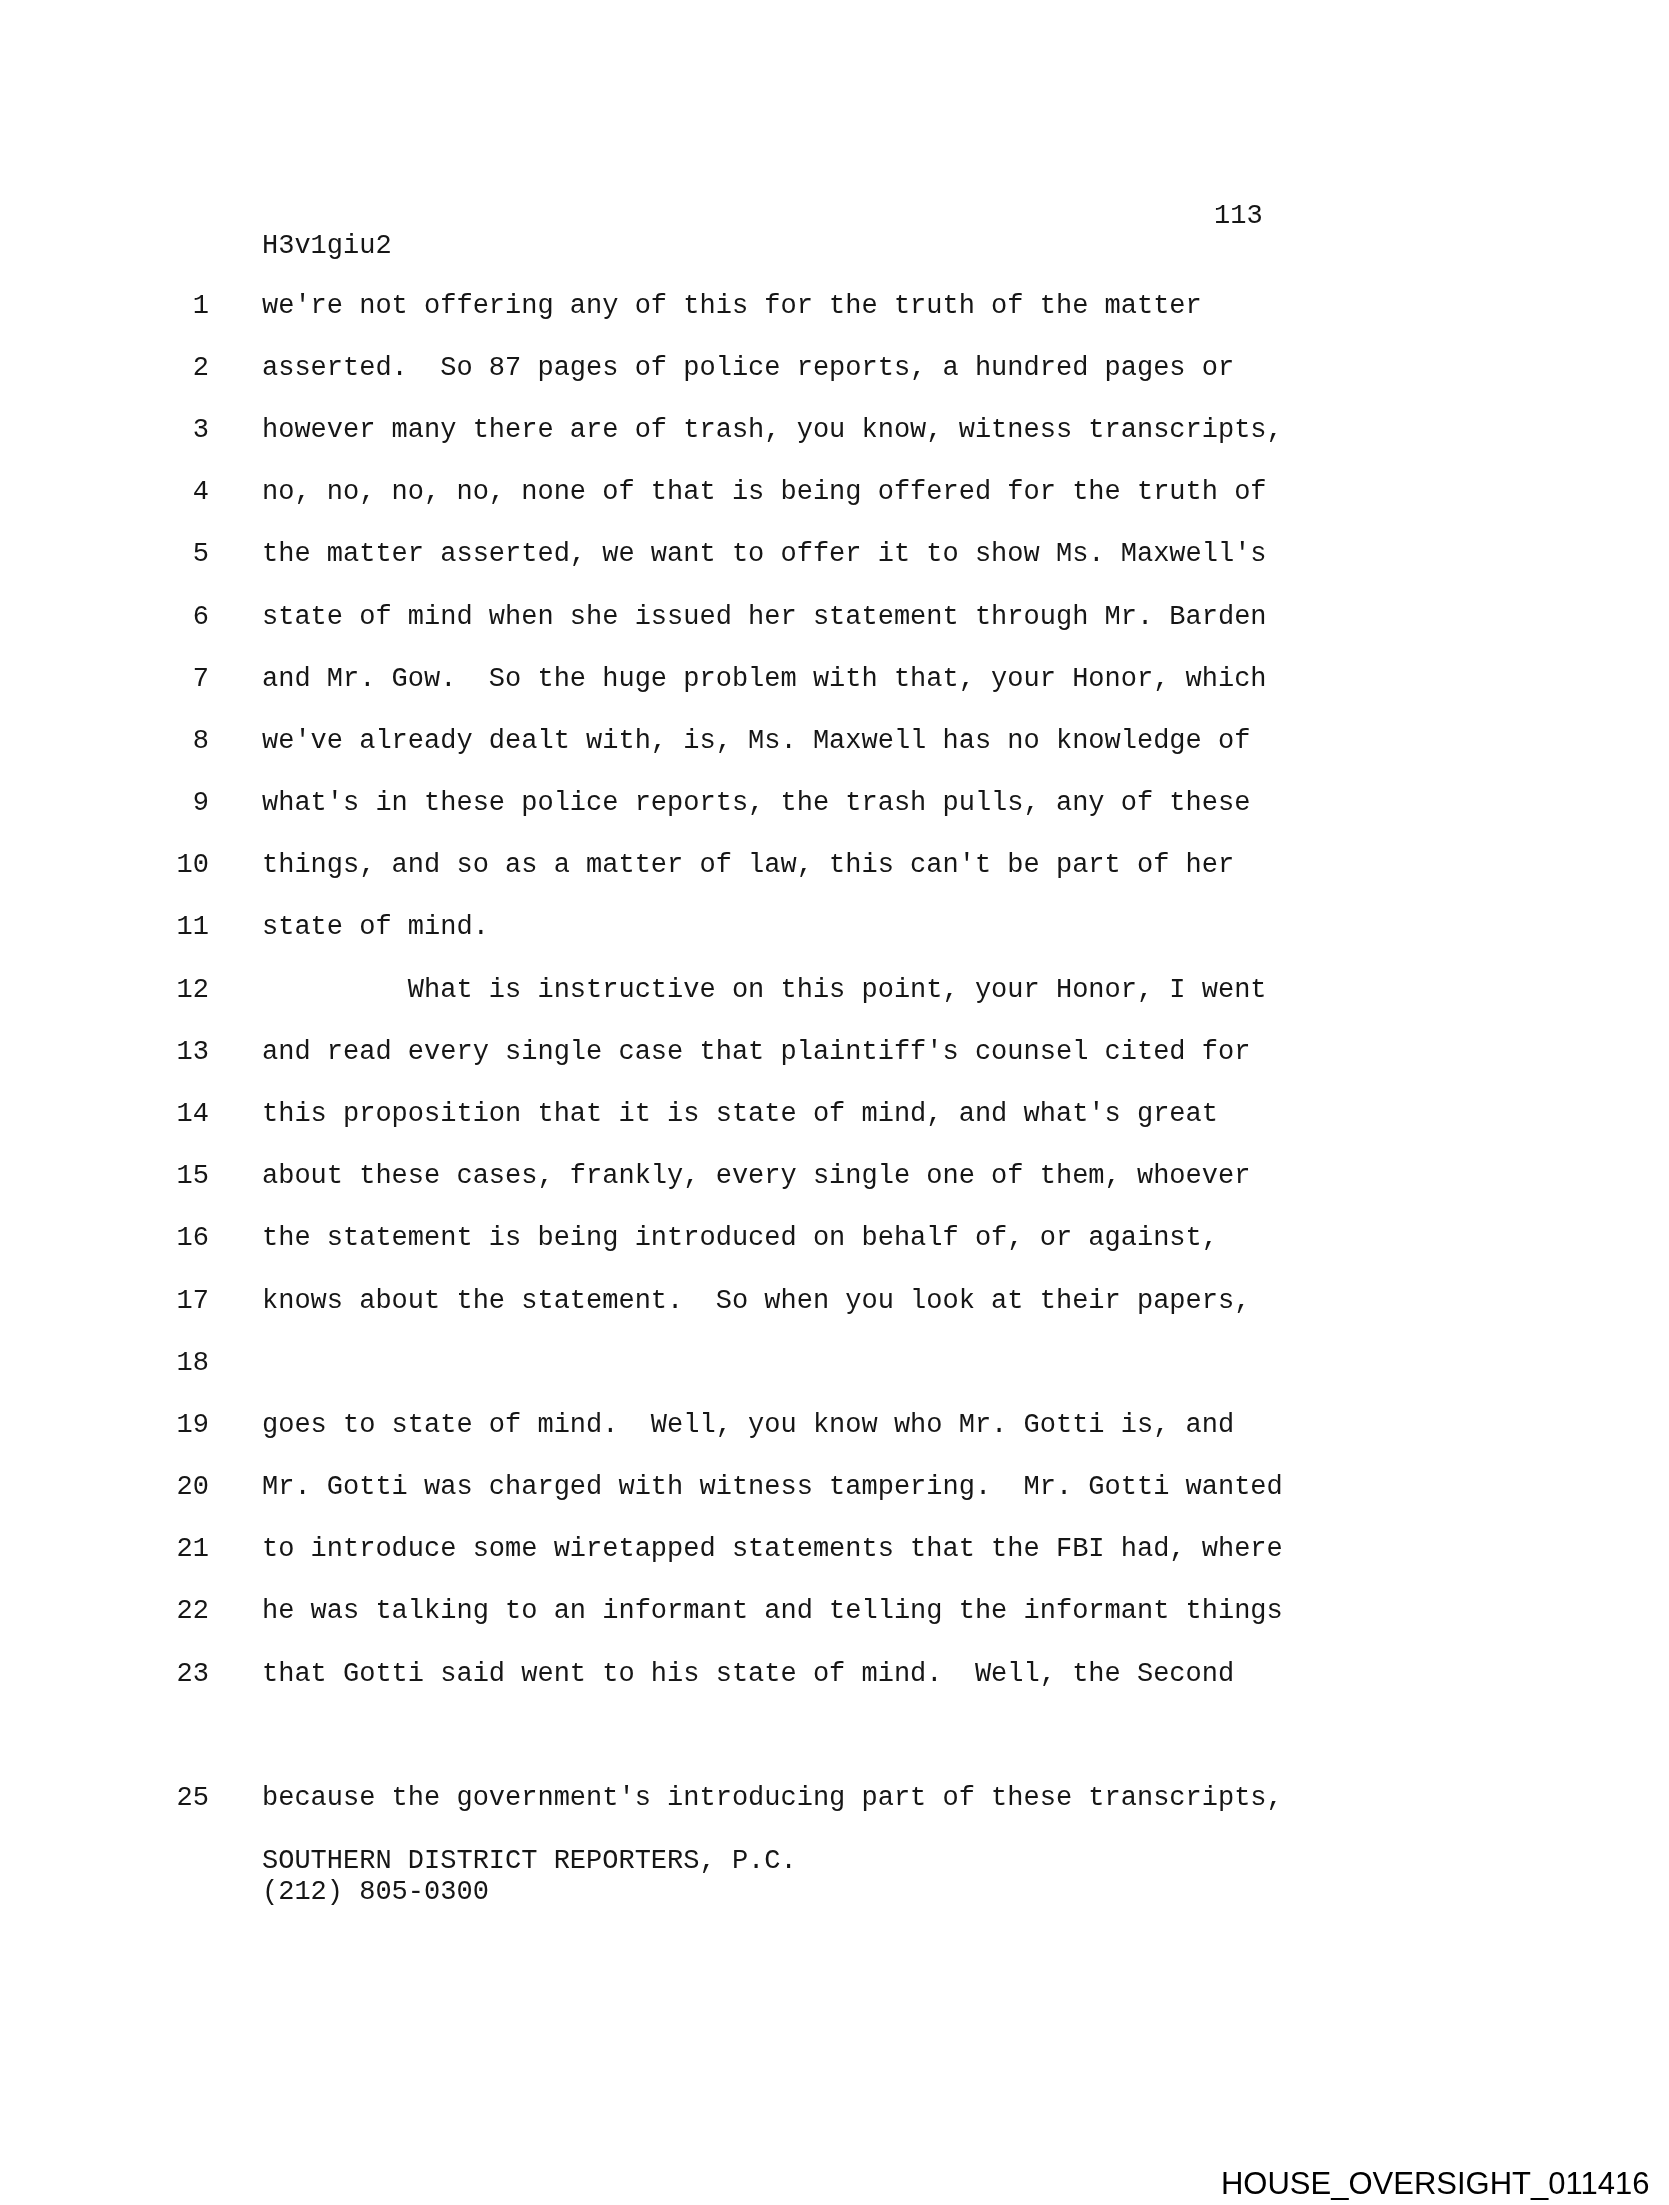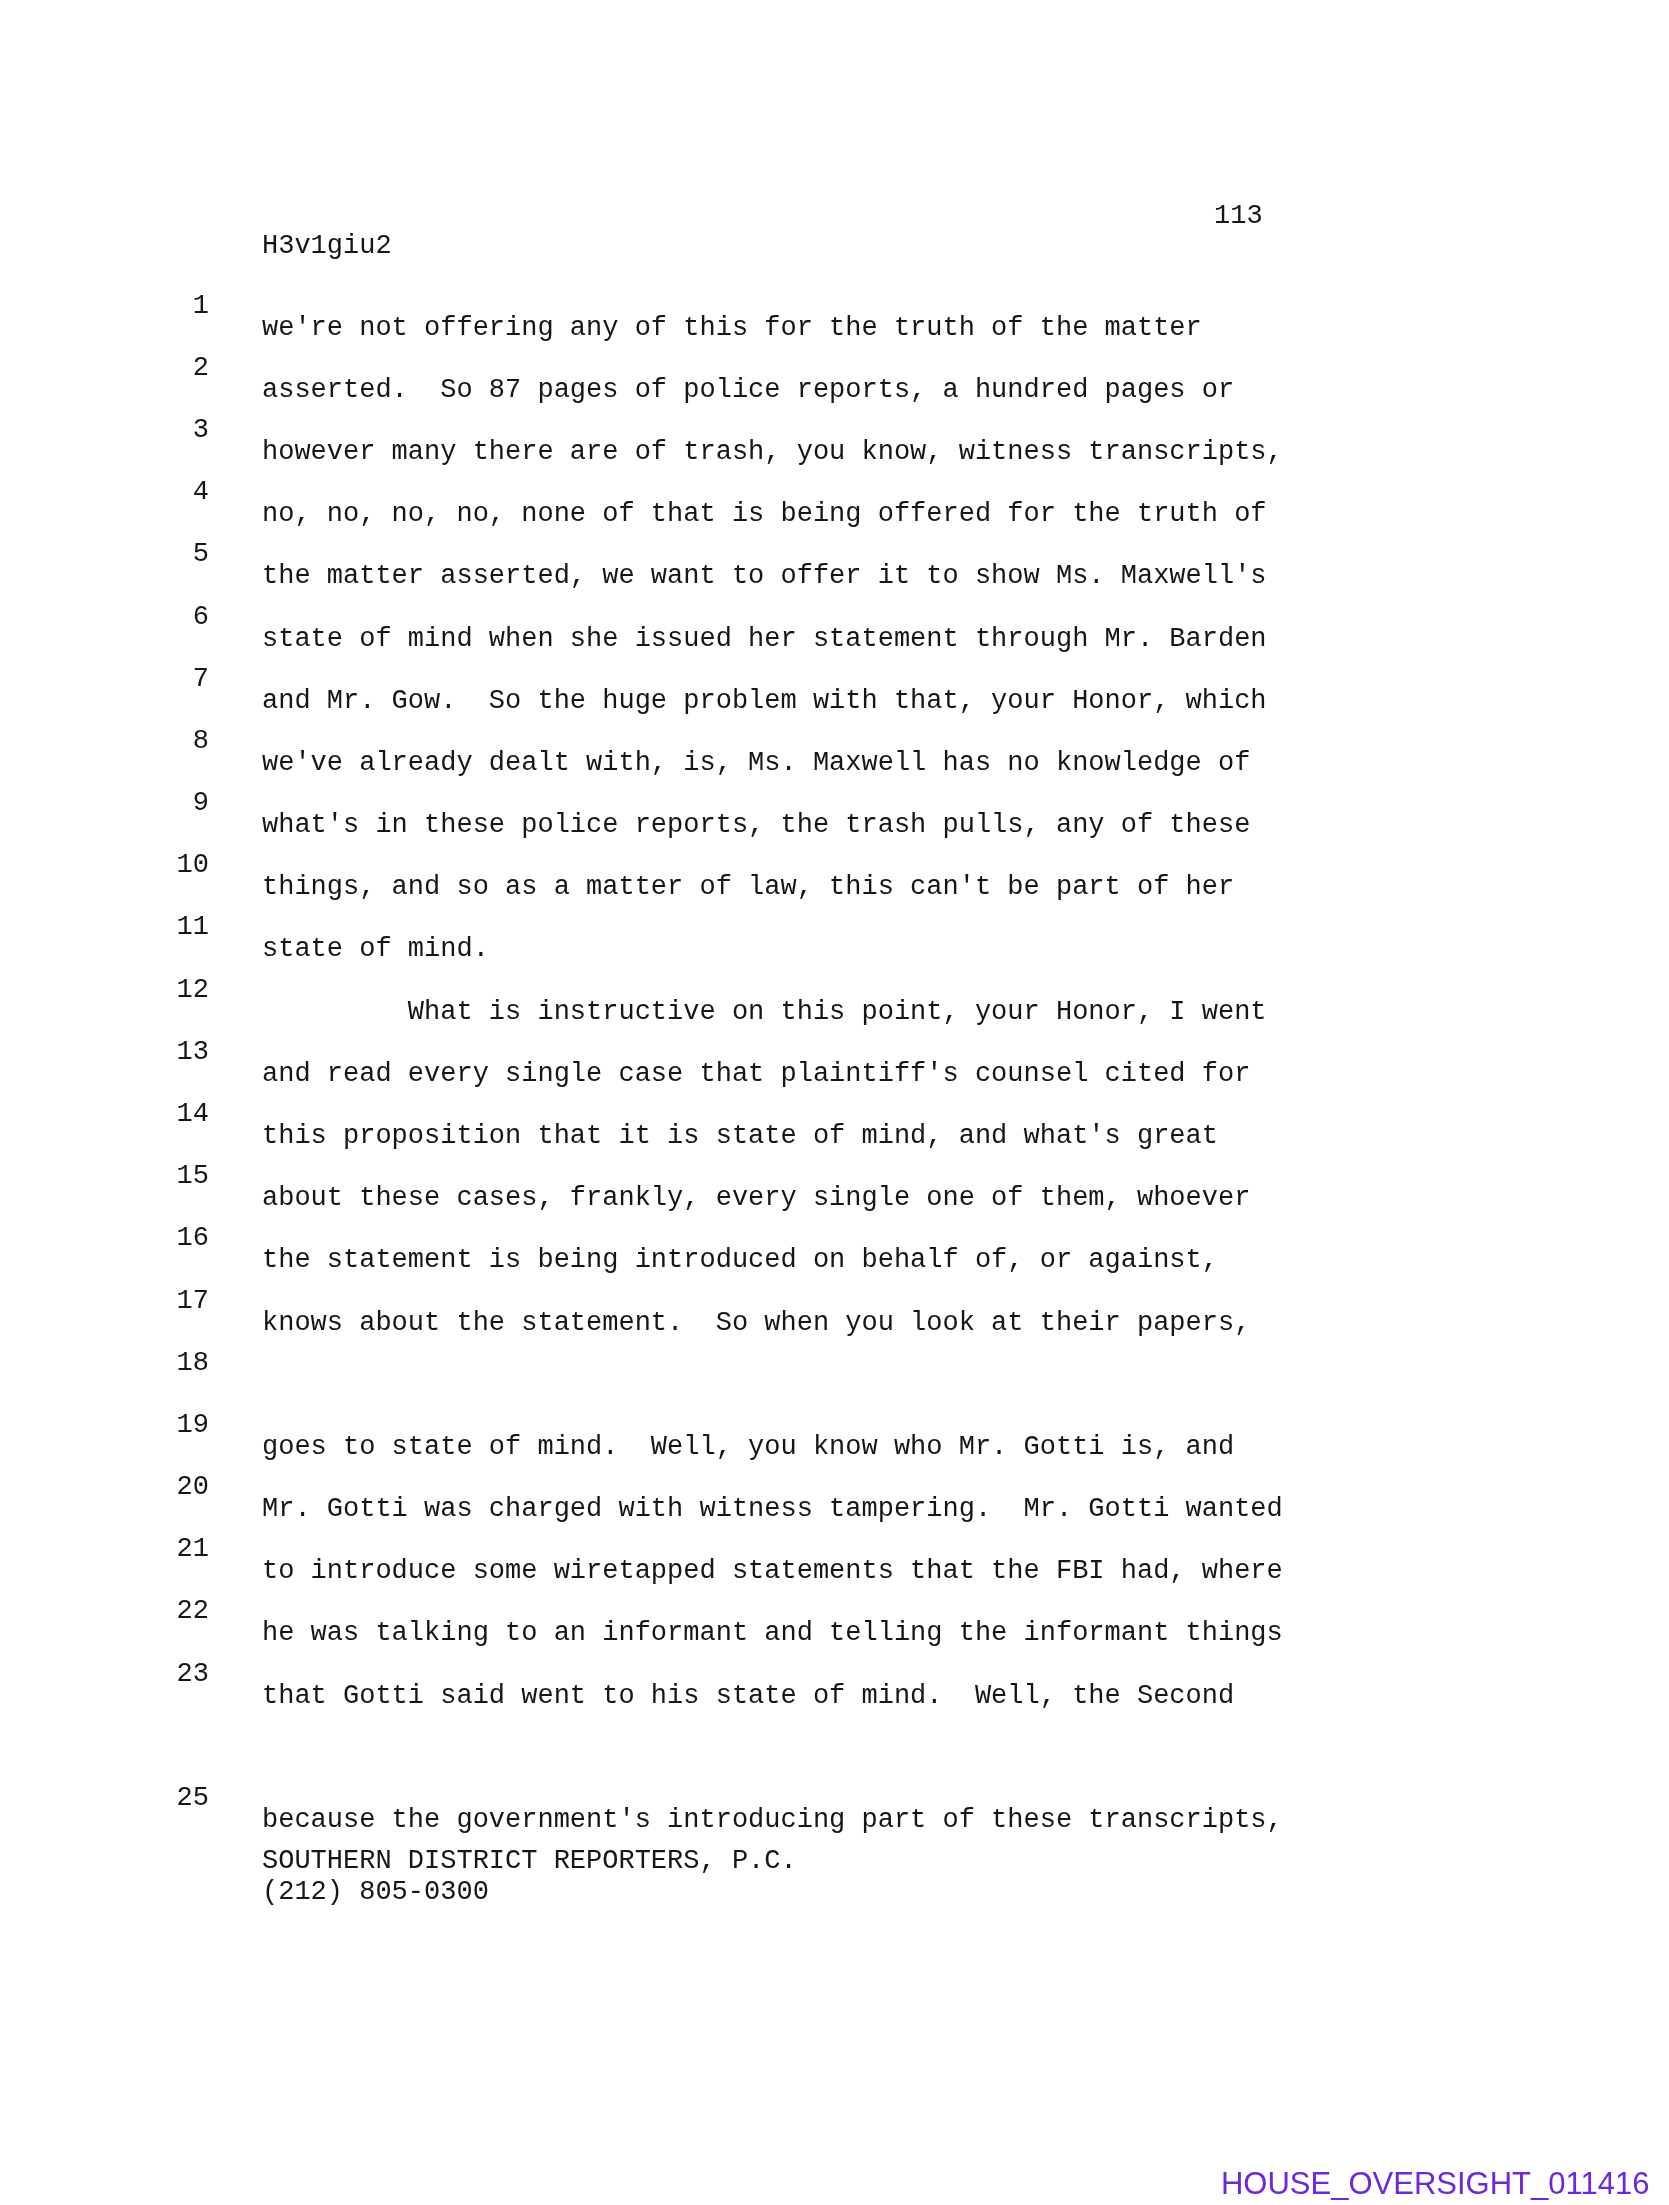--- a/index.html
+++ b/index.html
@@ -50,37 +50,36 @@
     position: absolute;
     left: 0; top: 0;
     width: 209px;
     text-align: right;
     white-space: pre;
   }
   .line .text {
     position: absolute;
     left: 262px; top: 0;
     white-space: pre;
-    margin-top: 22px;
   }
   .footer {
     position: absolute;
     left: 262px;
     top: 1846px;
     width: 1034px;
     line-height: 31px;
   }
   .footer div { white-space: pre; }
   .stamp {
     position: absolute;
     right: 19.6px;
     top: 2168px;
     font-family: "Liberation Sans", sans-serif;
     font-size: 31px;
-    color: #6d28d9;
+    color: #000000;
     white-space: pre;
   }
 </style>
 </head>
 <body>
 
 <div class="page">
 
   <div class="page-number">113</div>
 

